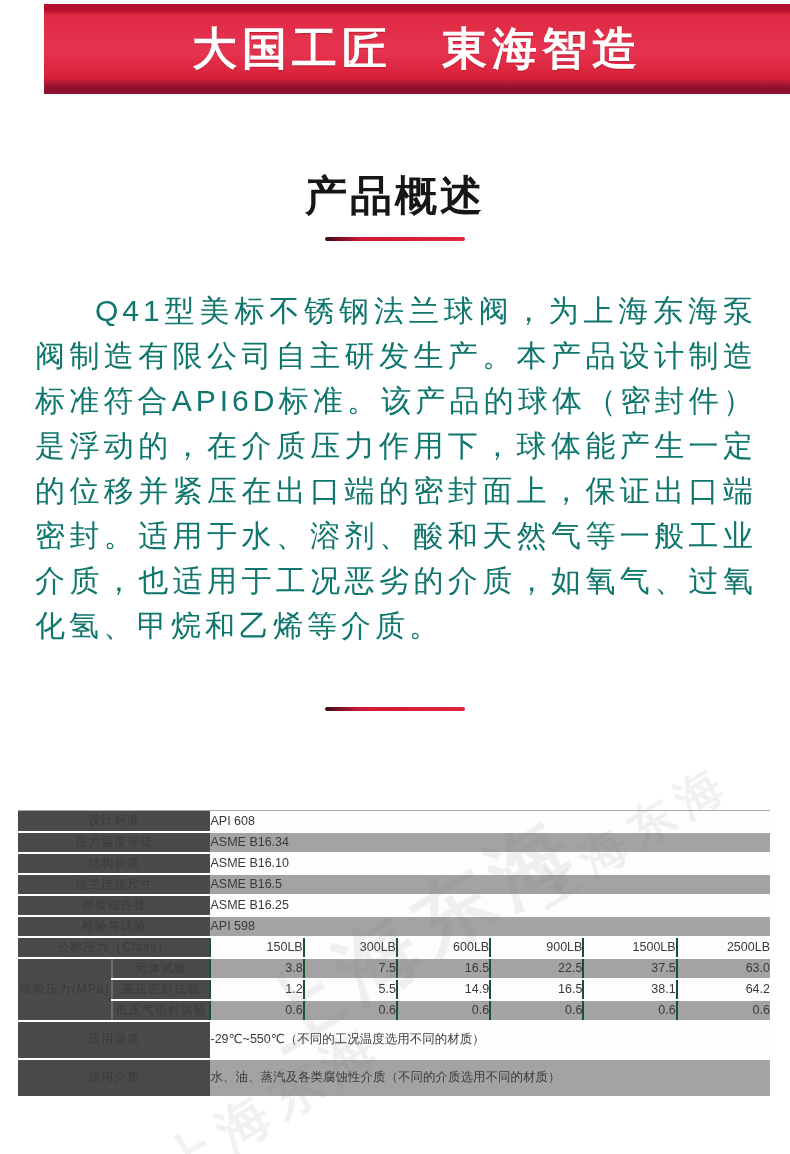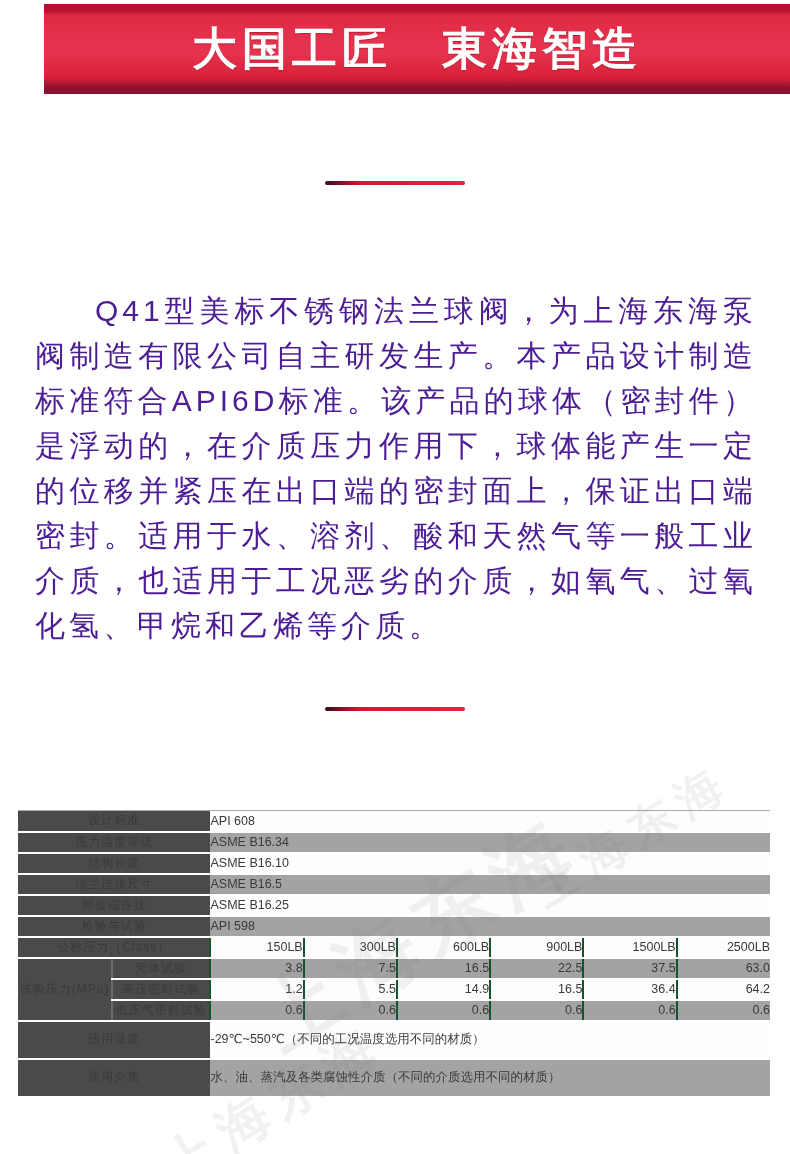--- a/index.html
+++ b/index.html
@@ -59,21 +59,21 @@
   
   .overview-paragraph {
     position: absolute;
     top: 288px; left: 35px;
     width: 722px;
     font-size: 30px;
     line-height: 45px;
     letter-spacing: 4px;
     text-align: justify;
     text-indent: 2em;
-    color: #4c1d95;
+    color: #0f766e;
   }
 
   
   .table-wrap {
     position: absolute;
     top: 810px; left: 18px;
     width: 754px;
   }
   table.spec {
     width: 752px;
@@ -122,20 +122,21 @@
   .wm-3 { top: 1070px; left: 150px; font-size: 52px; transform: rotate(-32deg); }
 </style>
 </head>
 <body>
 
 <div class="banner">
   <div class="banner-title">大国工匠　東海智造</div>
 </div>
 
 <div class="title-overview">
+  <div class="section-title">产品概述</div>
   <div class="accent-underline"></div>
 </div>
 
 <p class="overview-paragraph">Q41型美标不锈钢法兰球阀，为上海东海泵阀制造有限公司自主研发生产。本产品设计制造标准符合API6D标准。该产品的球体（密封件）是浮动的，在介质压力作用下，球体能产生一定的位移并紧压在出口端的密封面上，保证出口端密封。适用于水、溶剂、酸和天然气等一般工业介质，也适用于工况恶劣的介质，如氧气、过氧化氢、甲烷和乙烯等介质。</p>
 
 <div class="title-design">
   <div class="accent-underline"></div>
 </div>
 
 <div class="table-wrap">
@@ -196,21 +197,21 @@
       <td class="num">22.5</td>
       <td class="num">37.5</td>
       <td class="num">63.0</td>
     </tr>
     <tr class="row-w">
       <td class="hdr sub">高压密封试验</td>
       <td class="num">1.2</td>
       <td class="num">5.5</td>
       <td class="num">14.9</td>
       <td class="num">16.5</td>
-      <td class="num">36.4</td>
+      <td class="num">38.1</td>
       <td class="num">64.2</td>
     </tr>
     <tr class="row-g">
       <td class="hdr sub">低压气密封试验</td>
       <td class="num">0.6</td>
       <td class="num">0.6</td>
       <td class="num">0.6</td>
       <td class="num">0.6</td>
       <td class="num">0.6</td>
       <td class="num">0.6</td>

